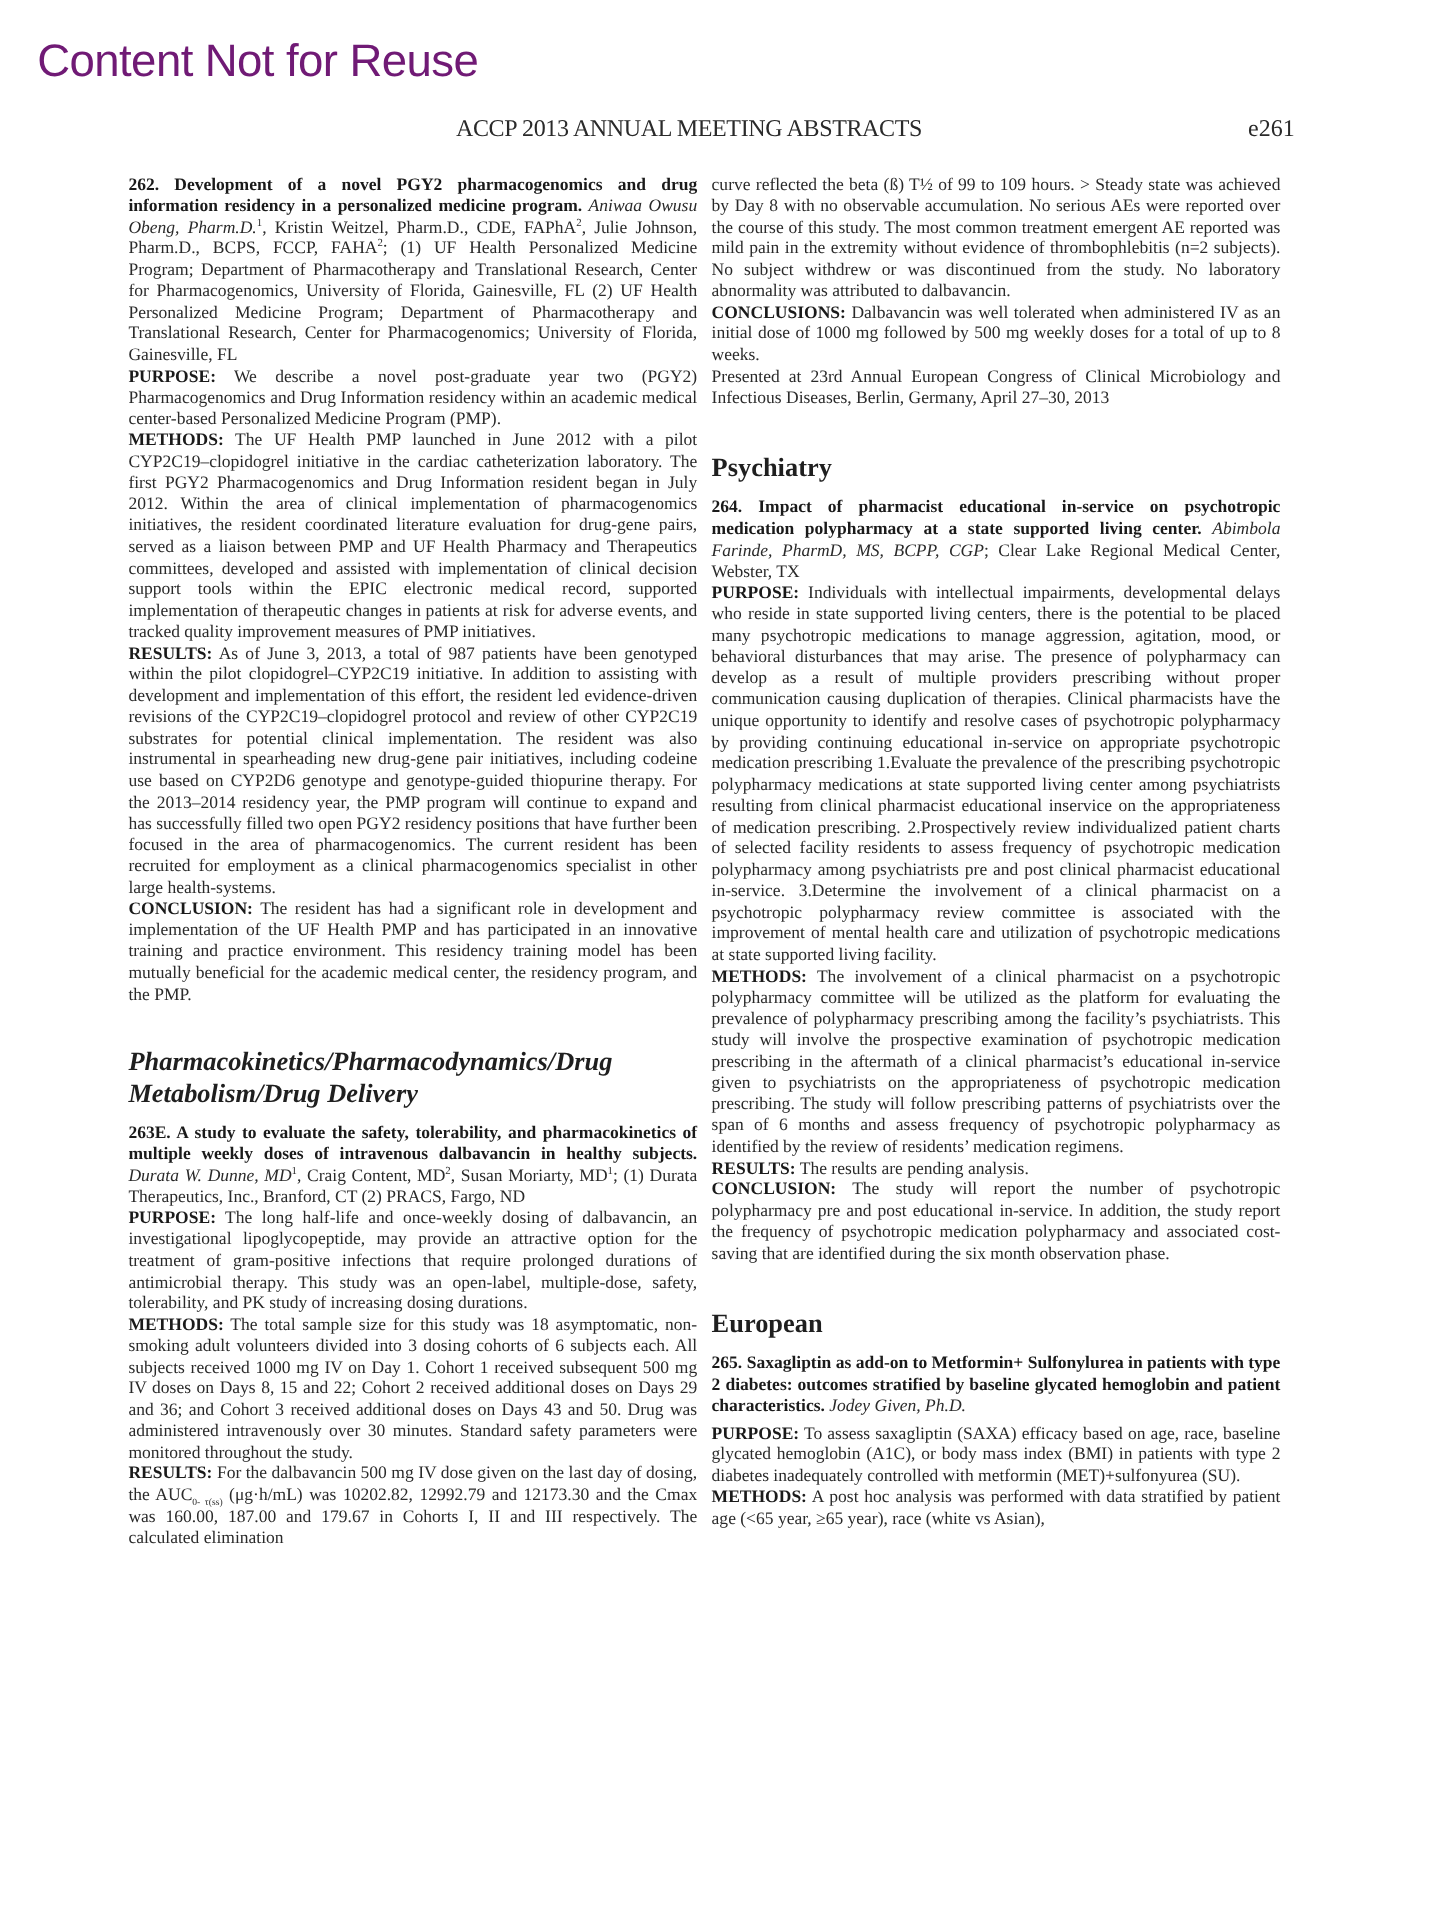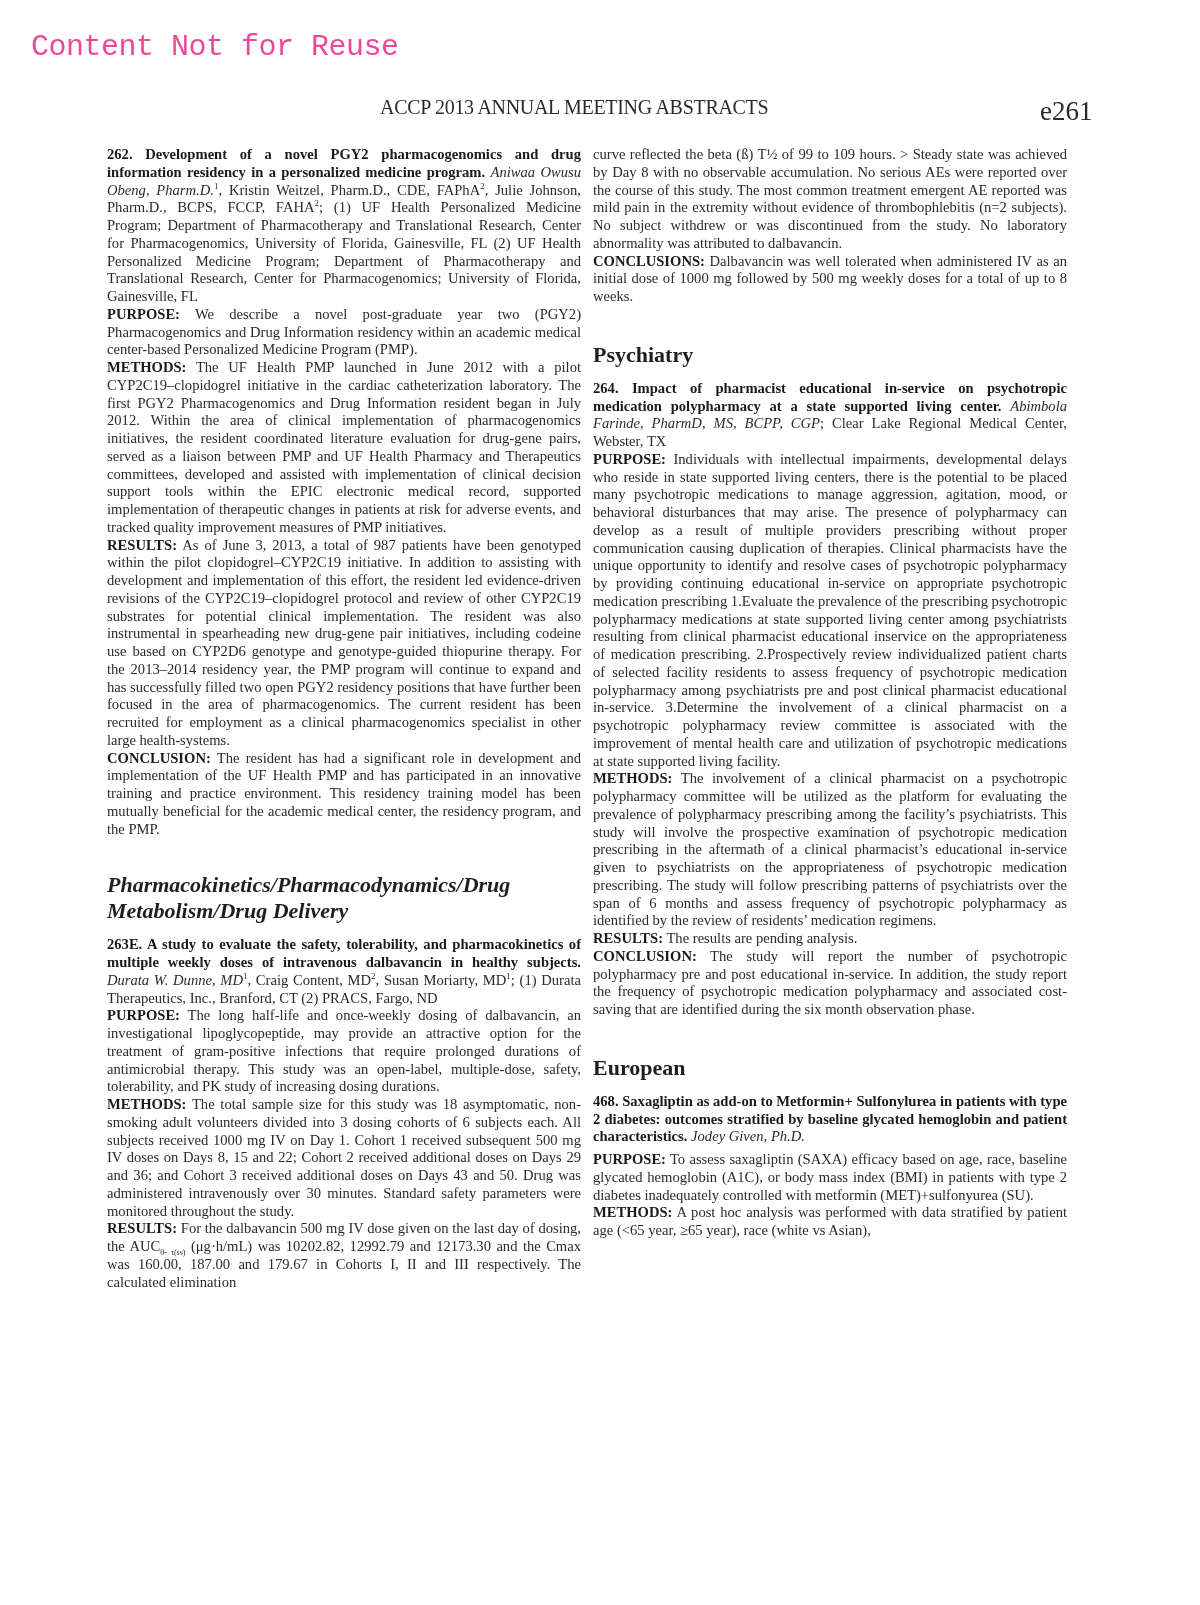--- a/index.html
+++ b/index.html
@@ -1,19 +1,19 @@
 <!DOCTYPE html>
 <html><head>
 <meta charset="utf-8">
 <style>
   html, body { margin: 0; padding: 0; background: #ffffff; }
   body { width: 1200px; height: 1605px; position: relative; overflow: hidden; font-family: "Liberation Serif", serif; color: #2a2a2a; }
-  .watermark { position: absolute; left: 31px; top: 30px; font-family: Liberation Mono, monospace; font-size: 30px; color: #ec4899; letter-spacing: -0.5px; }
+  .watermark { position: absolute; left: 31px; top: 30px; font-family: Liberation Sans, sans-serif; font-size: 38px; color: #701a75; letter-spacing: -0.5px; }
   .running-head { position: absolute; left: 380px; top: 96px; font-size: 20px; color: #2a2a2a; letter-spacing: -0.3px; }
-  .page-num { position: absolute; left: 1040px; top: 96px; font-size: 27px; color: #2a2a2a; }
+  .page-num { position: absolute; left: 1040px; top: 96px; font-size: 20px; color: #2a2a2a; }
   .col { position: absolute; top: 146px; width: 474px; font-size: 14.6px; line-height: 17.75px; text-align: justify; hyphens: manual; }
   .col.left { left: 107px; }
   .col.right { left: 593px; }
   .col p { margin: 0; }
   .b { font-weight: bold; color: #1a1a1a; }
   .i { font-style: italic; }
   .section-head { font-size: 22px; font-weight: bold; line-height: 26px; color: #1f1f1f; margin: 30px 0 12px 0; text-align: left; }
   .abstract-title { font-weight: bold; color: #1a1a1a; }
   sup { font-size: 9px; line-height: 0; }
   sub { font-size: 8px; line-height: 0; }
@@ -46,37 +46,38 @@
     </p>
     <p><span class="b">PURPOSE:</span><span> The long half-life and once-weekly dosing of dalbavancin, an investigational lipoglycopeptide, may provide an attractive option for the treatment of gram-positive infections that require prolonged durations of antimicrobial therapy. This study was an open-label, multiple-dose, safety, tolerability, and PK study of increasing dosing durations.</span></p>
     <p><span class="b">METHODS:</span><span> The total sample size for this study was 18 asymptomatic, non-smoking adult volunteers divided into 3 dosing cohorts of 6 subjects each. All subjects received 1000 mg IV on Day 1. Cohort 1 received subsequent 500 mg IV doses on Days 8, 15 and 22; Cohort 2 received additional doses on Days 29 and 36; and Cohort 3 received additional doses on Days 43 and 50. Drug was administered intravenously over 30 minutes. Standard safety parameters were monitored throughout the study.</span></p>
     <p id="res263"><span class="b">RESULTS:</span><span> For the dalbavancin 500 mg IV dose given on the last day of dosing, the AUC</span><sub>0- τ(ss)</sub><span id="res263b"> (μg·h/mL) was 10202.82, 12992.79 and 12173.30 and the Cmax was 160.00, 187.00 and 179.67 in Cohorts I, II and III respectively. The calculated elimination</span></p>
   </div>
 </div>
 
 <div class="col right">
   <p id="res263cont">curve reflected the beta (ß) T½ of 99 to 109 hours. &gt; Steady state was achieved by Day 8 with no observable accumulation. No serious AEs were reported over the course of this study. The most common treatment emergent AE reported was mild pain in the extremity without evidence of thrombophlebitis (n=2 subjects). No subject withdrew or was discontinued from the study. No laboratory abnormality was attributed to dalbavancin.</p>
   <p><span class="b">CONCLUSIONS:</span><span> Dalbavancin was well tolerated when administered IV as an initial dose of 1000 mg followed by 500 mg weekly doses for a total of up to 8 weeks.</span></p>
+  <p>Presented at 23rd Annual European Congress of Clinical Microbiology and Infectious Diseases, Berlin, Germany, April 27–30, 2013</p>
 
   <div class="section-head" style="margin-top:36px;">Psychiatry</div>
 
   <div>
     <p>
       <span class="abstract-title">264. Impact of pharmacist educational in-service on psychotropic medication polypharmacy at a state supported living center.</span>
       <span class="i">Abimbola Farinde,  PharmD, MS, BCPP, CGP</span><span>; Clear Lake Regional Medical Center, Webster, TX</span>
     </p>
     <p><span class="b">PURPOSE:</span><span> Individuals with intellectual impairments, developmental delays who reside in state supported living centers, there is the potential to be placed many psychotropic medications to manage aggression, agitation, mood, or behavioral disturbances that may arise. The presence of polypharmacy can develop as a result of multiple providers prescribing without proper communication causing duplication of therapies. Clinical pharmacists have the unique opportunity to identify and resolve cases of psychotropic polypharmacy by providing continuing educational in-service on appropriate psychotropic medication prescribing 1.Evaluate the prevalence of the prescribing psychotropic polypharmacy medications at state supported living center among psychiatrists resulting from clinical pharmacist educational inservice on the appropriateness of medication prescribing. 2.Prospectively review individualized patient charts of selected facility residents to assess frequency of psychotropic medication polypharmacy among psychiatrists pre and post clinical pharmacist educational in-service. 3.Determine the involvement of a clinical pharmacist on a psychotropic polypharmacy review committee is associated with the improvement of mental health care and utilization of psychotropic medications at state supported living facility.</span></p>
     <p><span class="b">METHODS:</span><span> The involvement of a clinical pharmacist on a psychotropic polypharmacy committee will be utilized as the platform for evaluating the prevalence of polypharmacy prescribing among the facility’s psychiatrists. This study will involve the prospective examination of psychotropic medication prescribing in the aftermath of a clinical pharmacist’s educational in-service given to psychiatrists on the appropriateness of psychotropic medication prescribing. The study will follow prescribing patterns of psychiatrists over the span of 6 months and assess frequency of psychotropic polypharmacy as identified by the review of residents’ medication regimens.</span></p>
     <p><span class="b">RESULTS:</span><span> The results are pending analysis.</span></p>
     <p><span class="b">CONCLUSION:</span><span> The study will report the number of psychotropic polypharmacy pre and post educational in-service. In addition, the study report the frequency of psychotropic medication polypharmacy and associated cost-saving that are identified during the six month observation phase.</span></p>
   </div>
 
   <div class="section-head" style="margin-top:36px;">European</div>
 
   <div>
     <p>
-      <span class="abstract-title">468. Saxagliptin as add-on to Metformin+ Sulfonylurea in patients with type 2 diabetes: outcomes stratified by baseline glycated hemoglobin and patient characteristics.</span>
+      <span class="abstract-title">265. Saxagliptin as add-on to Metformin+ Sulfonylurea in patients with type 2 diabetes: outcomes stratified by baseline glycated hemoglobin and patient characteristics.</span>
       <span class="i">Jodey Given,  Ph.D.</span>
     </p>
     <p style="margin-top:5px;"><span class="b">PURPOSE:</span><span> To assess saxagliptin (SAXA) efficacy based on age, race, baseline glycated hemoglobin (A1C), or body mass index (BMI) in patients with type 2 diabetes inadequately controlled with metformin (MET)+sulfonyurea (SU).</span></p>
     <p><span class="b">METHODS:</span><span> A post hoc analysis was performed with data stratified by patient age (&lt;65 year, ≥65 year), race (white vs Asian),</span></p>
   </div>
 </div>
 
 </body></html>

